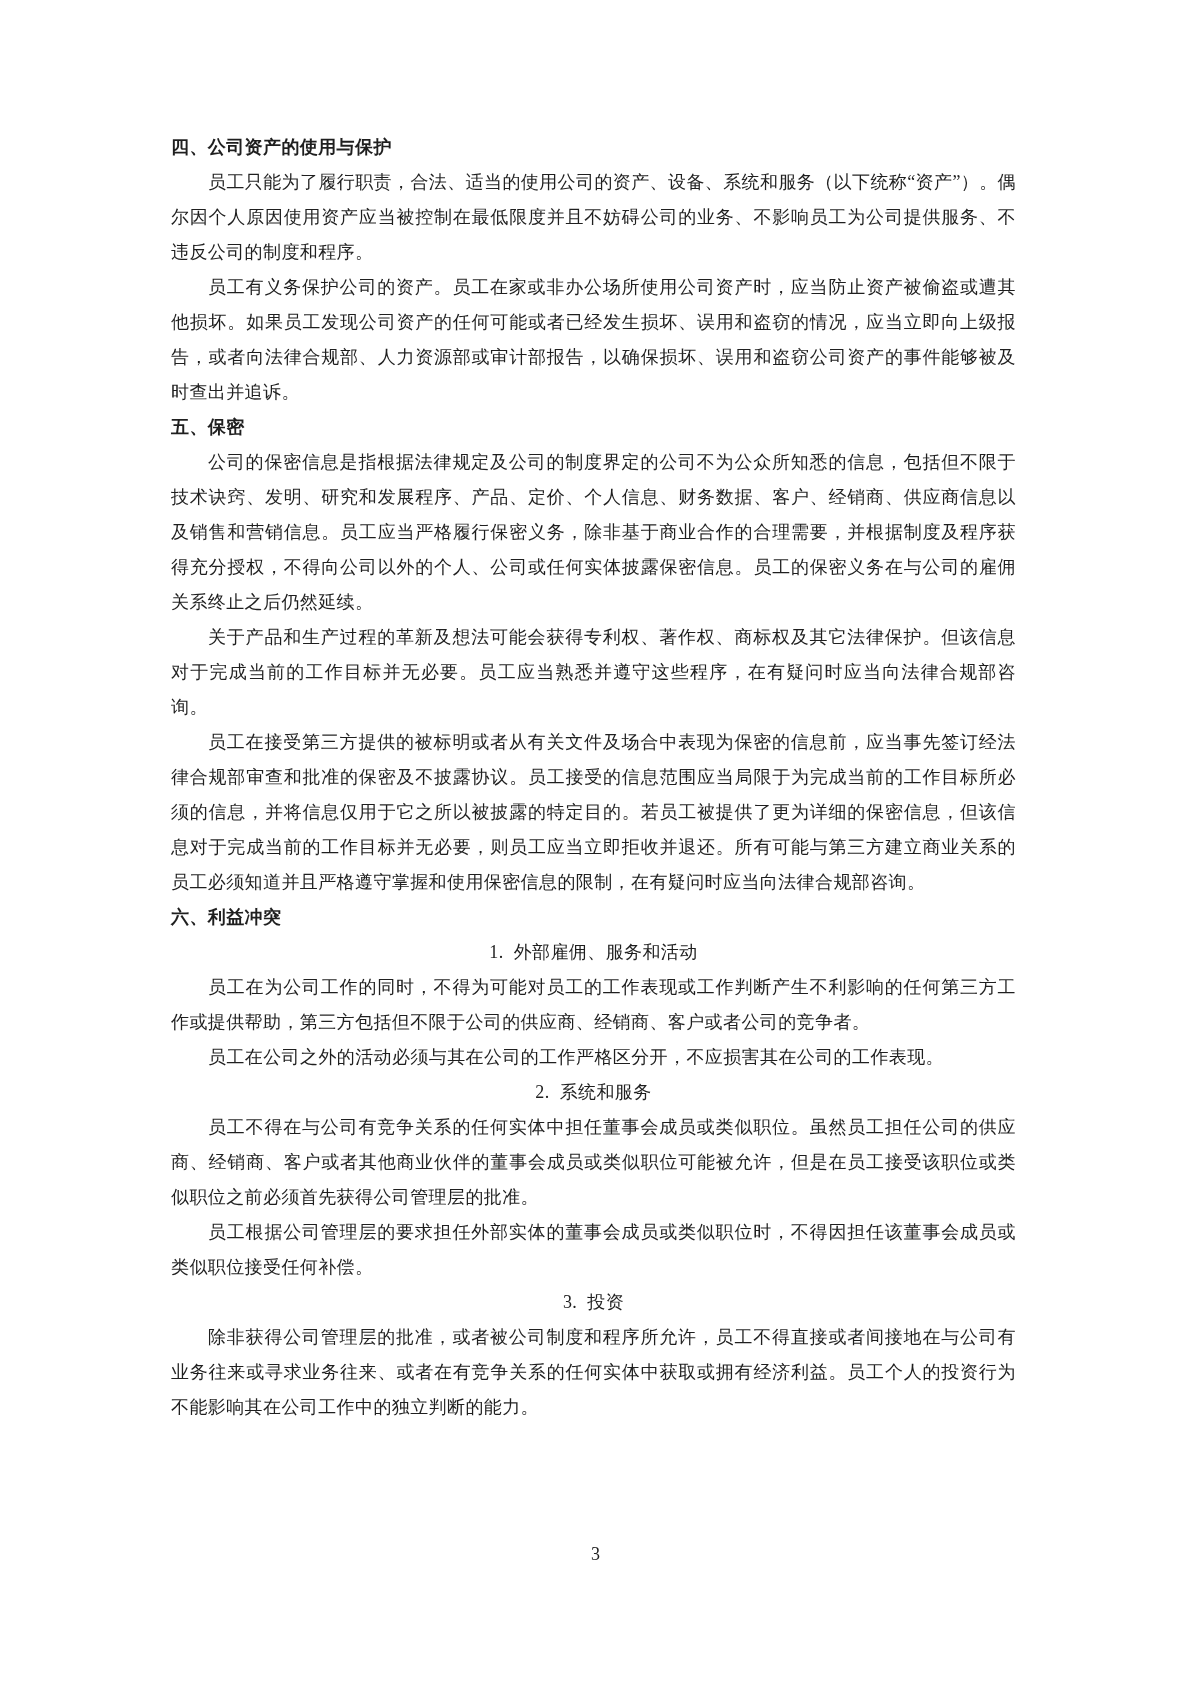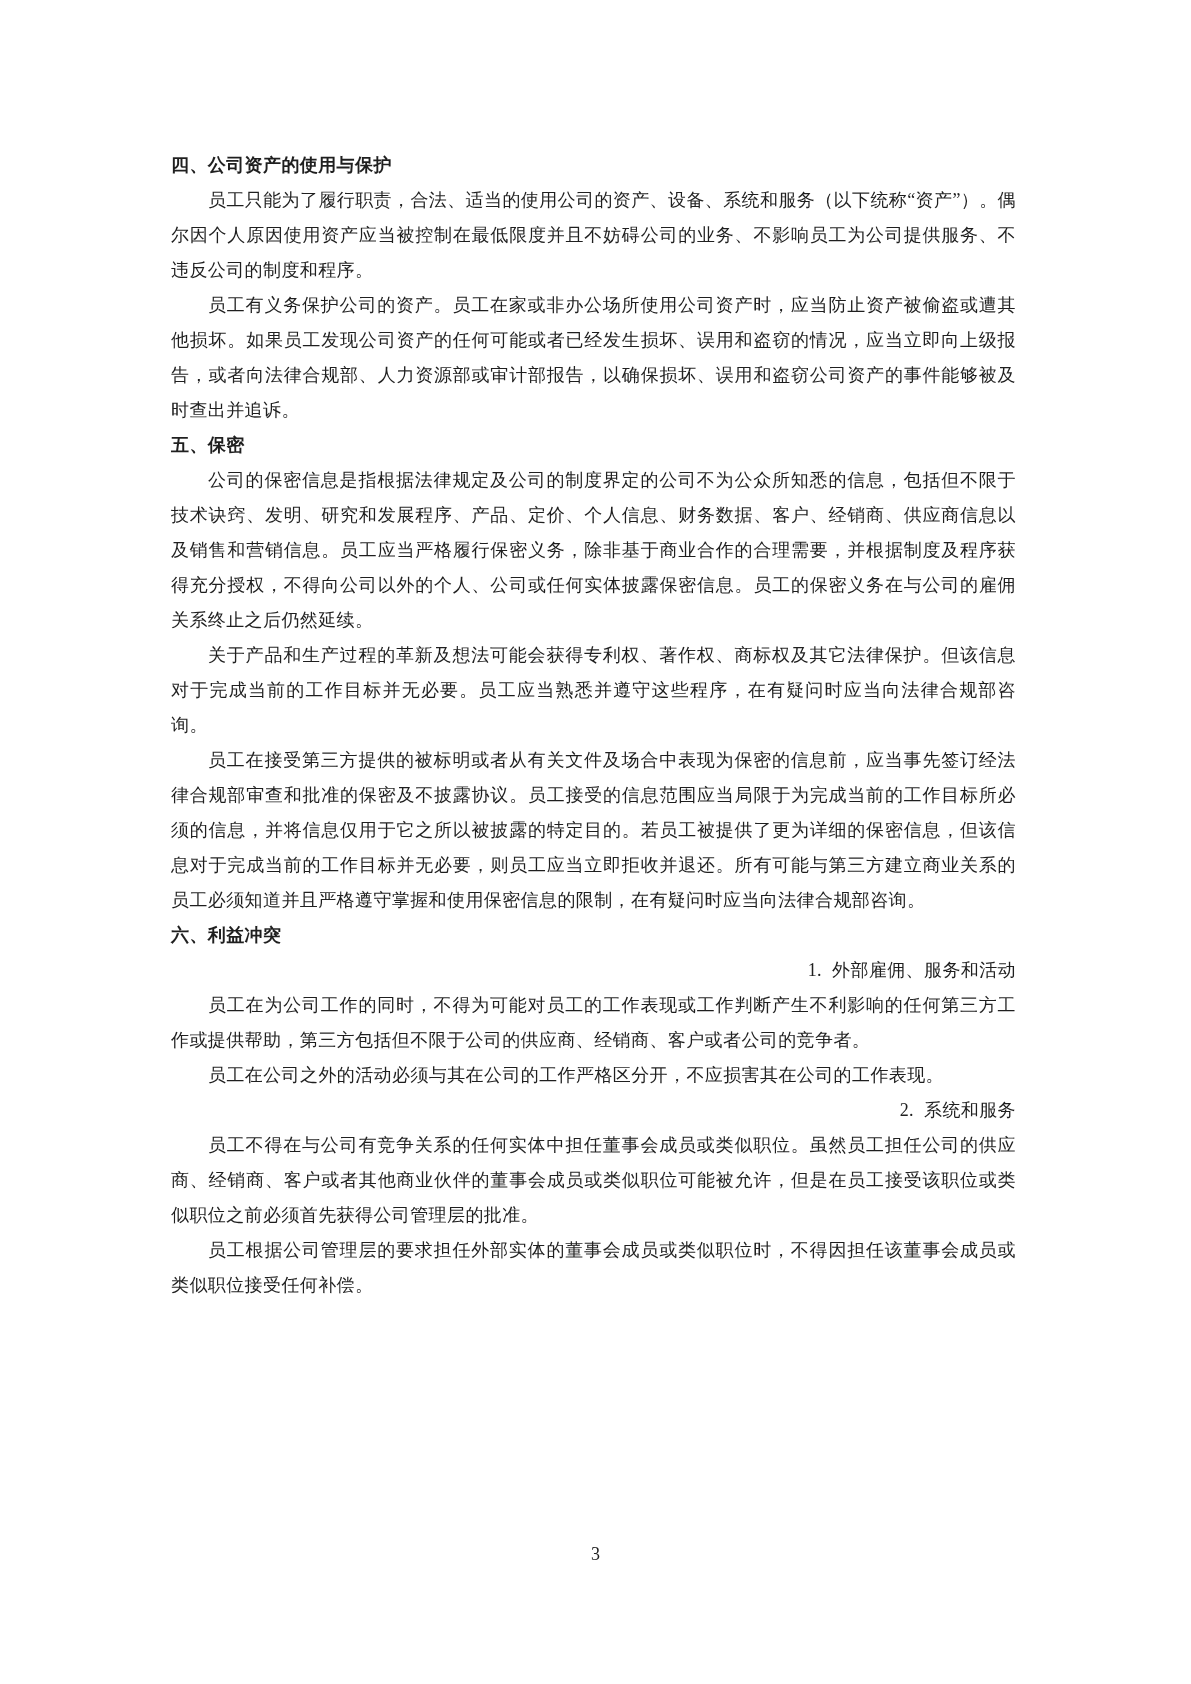--- a/index.html
+++ b/index.html
@@ -10,31 +10,30 @@
     background: #ffffff;
     overflow: hidden;
     font-family: "Liberation Serif", "DejaVu Serif", serif;
     color: #1f1f1f;
   }
   .content {
     position: absolute;
     left: 171px;
     top: 130px;
     width: 845px;
-    margin-top: 18px;
   }
   .block {
     font-size: 18px;
     line-height: 35px;
     letter-spacing: 0.4px;
     margin: 0;
   }
   .heading { font-weight: bold; text-align: left; }
   .paragraph { text-align: justify; text-indent: 37px; }
-  .list-item { text-align: right; }
+  .list-item { text-align: center; }
   .list-item .num {
     display: inline-block;
     min-width: 13px;
     margin-right: 10px;
   }
   .page-number {
     position: absolute;
     left: 0;
     top: 1537px;
     width: 1191px;
@@ -56,15 +55,17 @@
       <div class="block paragraph">公司的保密信息是指根据法律规定及公司的制度界定的公司不为公众所知悉的信息，包括但不限于技术诀窍、发明、研究和发展程序、产品、定价、个人信息、财务数据、客户、经销商、供应商信息以及销售和营销信息。员工应当严格履行保密义务，除非基于商业合作的合理需要，并根据制度及程序获得充分授权，不得向公司以外的个人、公司或任何实体披露保密信息。员工的保密义务在与公司的雇佣关系终止之后仍然延续。</div>
       <div class="block paragraph">关于产品和生产过程的革新及想法可能会获得专利权、著作权、商标权及其它法律保护。但该信息对于完成当前的工作目标并无必要。员工应当熟悉并遵守这些程序，在有疑问时应当向法律合规部咨询。</div>
       <div class="block paragraph">员工在接受第三方提供的被标明或者从有关文件及场合中表现为保密的信息前，应当事先签订经法律合规部审查和批准的保密及不披露协议。员工接受的信息范围应当局限于为完成当前的工作目标所必须的信息，并将信息仅用于它之所以被披露的特定目的。若员工被提供了更为详细的保密信息，但该信息对于完成当前的工作目标并无必要，则员工应当立即拒收并退还。所有可能与第三方建立商业关系的员工必须知道并且严格遵守掌握和使用保密信息的限制，在有疑问时应当向法律合规部咨询。</div>
       <div class="block heading">六、利益冲突</div>
       <div class="block list-item"><span class="num">1.</span><span>外部雇佣、服务和活动</span></div>
       <div class="block paragraph">员工在为公司工作的同时，不得为可能对员工的工作表现或工作判断产生不利影响的任何第三方工作或提供帮助，第三方包括但不限于公司的供应商、经销商、客户或者公司的竞争者。</div>
       <div class="block paragraph">员工在公司之外的活动必须与其在公司的工作严格区分开，不应损害其在公司的工作表现。</div>
       <div class="block list-item"><span class="num">2.</span><span>系统和服务</span></div>
       <div class="block paragraph">员工不得在与公司有竞争关系的任何实体中担任董事会成员或类似职位。虽然员工担任公司的供应商、经销商、客户或者其他商业伙伴的董事会成员或类似职位可能被允许，但是在员工接受该职位或类似职位之前必须首先获得公司管理层的批准。</div>
       <div class="block paragraph">员工根据公司管理层的要求担任外部实体的董事会成员或类似职位时，不得因担任该董事会成员或类似职位接受任何补偿。</div>
+      <div class="block list-item"><span class="num">3.</span><span>投资</span></div>
+      <div class="block paragraph">除非获得公司管理层的批准，或者被公司制度和程序所允许，员工不得直接或者间接地在与公司有业务往来或寻求业务往来、或者在有竞争关系的任何实体中获取或拥有经济利益。员工个人的投资行为不能影响其在公司工作中的独立判断的能力。</div>
     </div>
   <div class="page-number">3</div>
 </div>
 
 </body></html>

